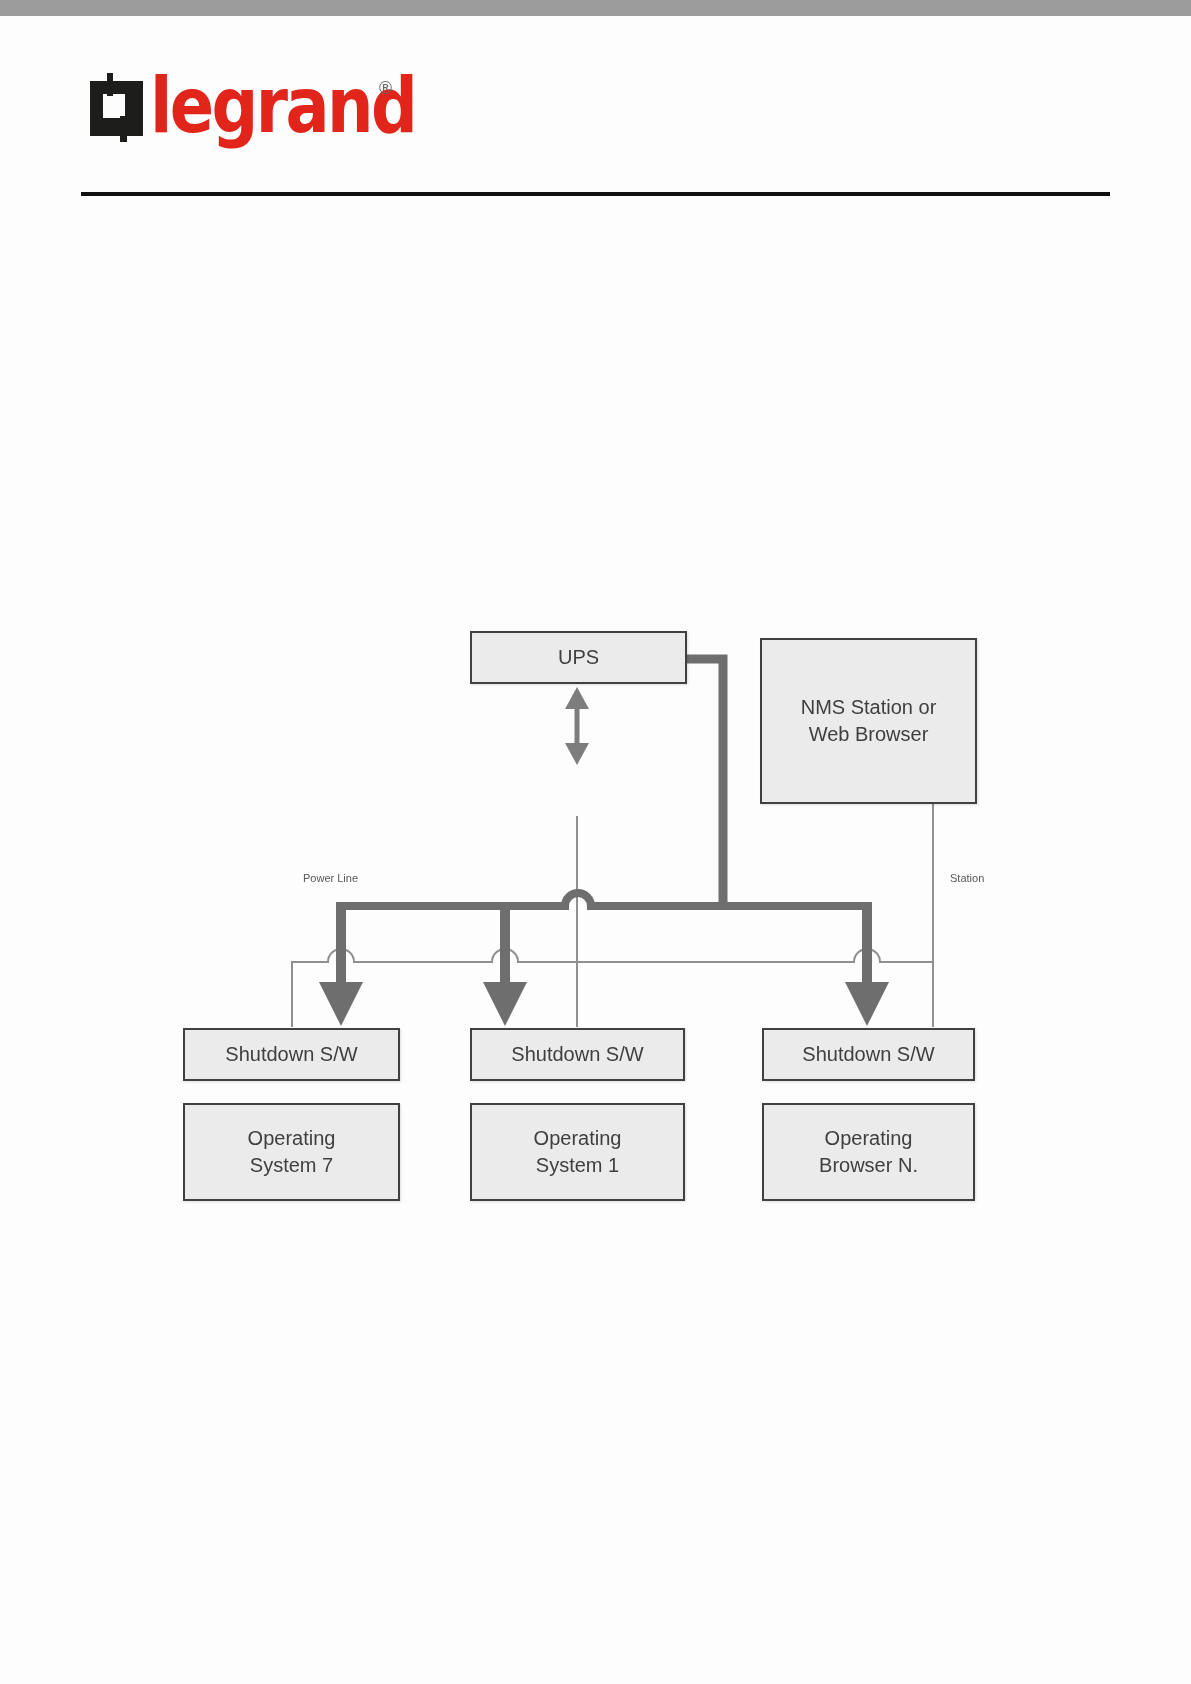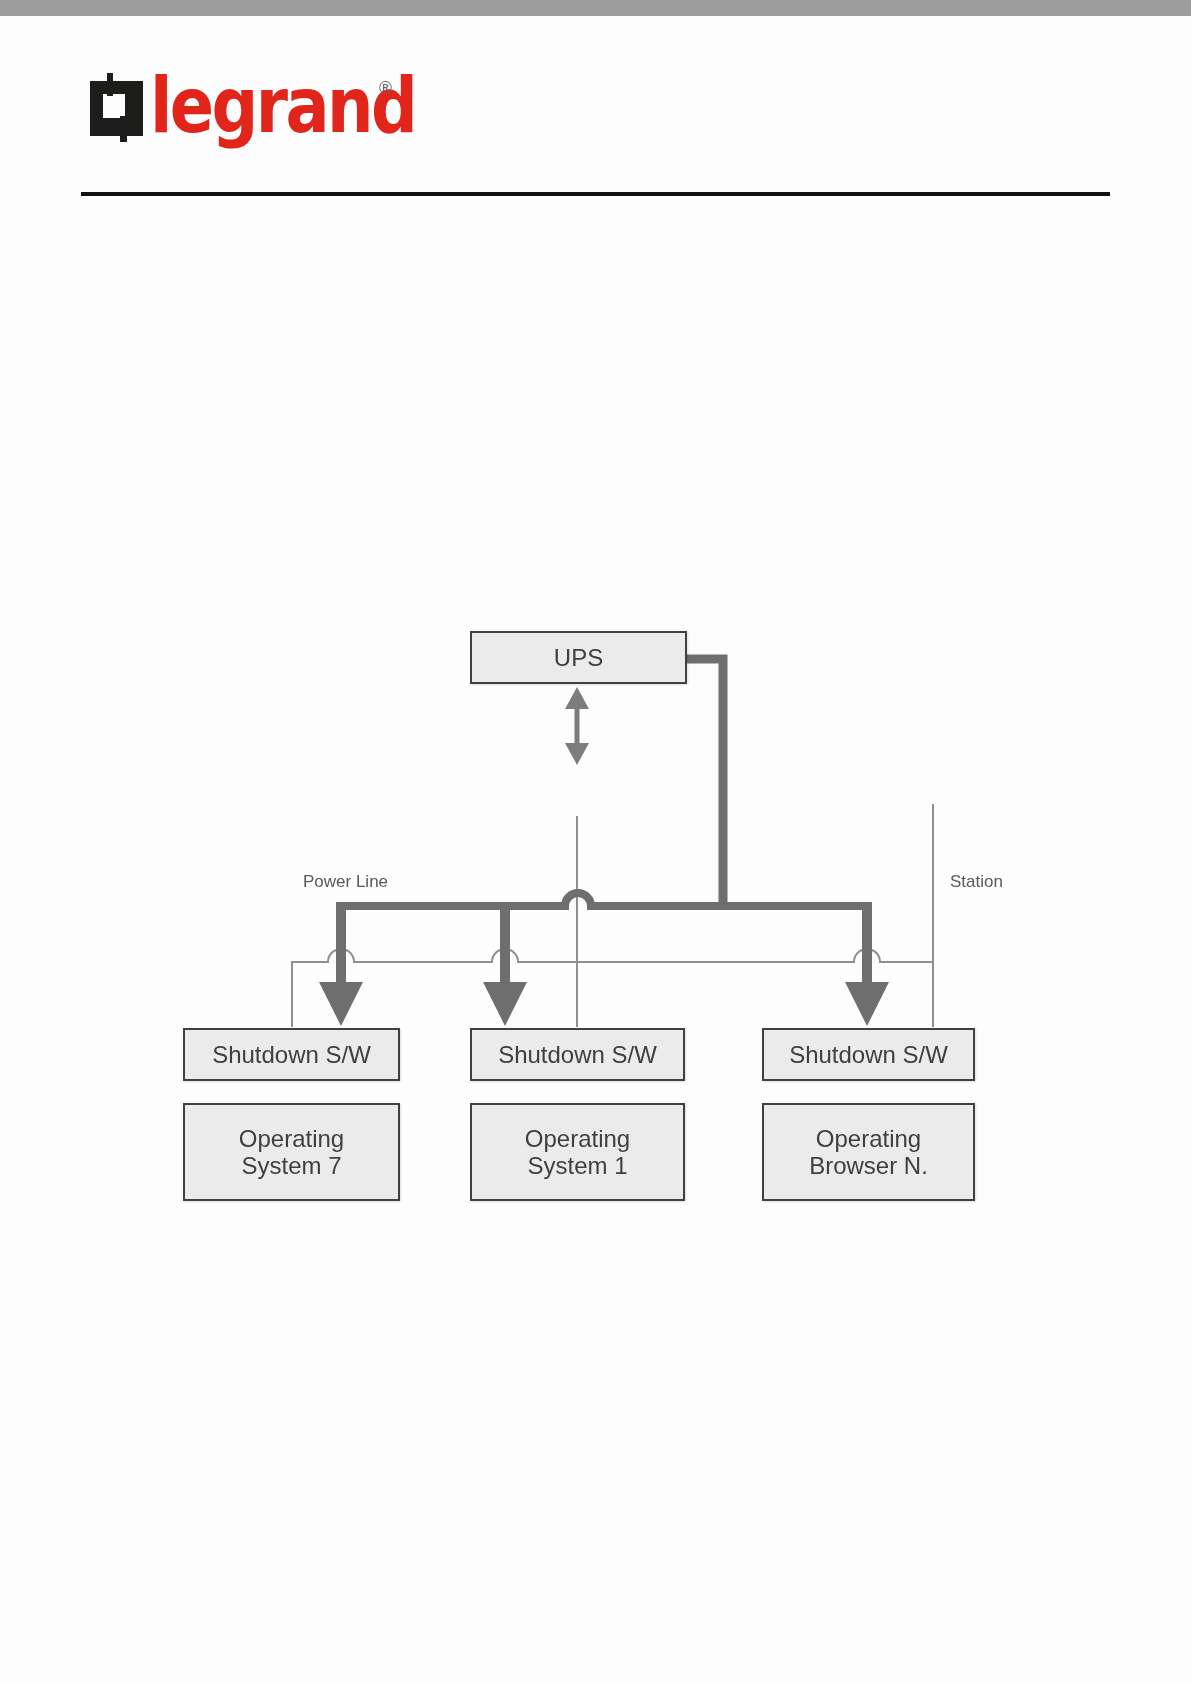--- a/index.html
+++ b/index.html
@@ -36,34 +36,34 @@
   .header-rule{
     position:absolute;left:81px;top:176px;width:1029px;height:4px;
     background:var(--rule);
   }
   
   .connectors{position:absolute;left:0;top:0;width:1191px;height:1684px;pointer-events:none;}
   .node{
     position:absolute;background:var(--box-fill);
     border:2px solid var(--box-border);
     display:flex;flex-direction:column;align-items:center;justify-content:center;
-    color:var(--node-text);font-size:24px;text-align:center;line-height:27px;
+    color:var(--node-text);font-size:20px;text-align:center;line-height:27px;
     box-shadow:1px 1px 2px rgba(0,0,0,0.12);
   }
   .node-ups     {left:470px;top:615px;width:217px;height:53px;}
   .node-cs102   {left:470px;top:748px;width:213px;height:52px;font-weight:bold;font-size:24px;color:var(--cs-text);}
   .node-nms     {left:760px;top:622px;width:217px;height:166px;}
   .node-sd1     {left:183px;top:1012px;width:217px;height:53px;}
   .node-sd2     {left:470px;top:1012px;width:215px;height:53px;}
   .node-sd3     {left:762px;top:1012px;width:213px;height:53px;}
   .node-os1     {left:183px;top:1087px;width:217px;height:98px;}
   .node-os2     {left:470px;top:1087px;width:215px;height:98px;}
   .node-os3     {left:762px;top:1087px;width:213px;height:98px;}
   .edge-label{
-    position:absolute;font-size:17px;color:var(--label-text);white-space:nowrap;
+    position:absolute;font-size:11px;color:var(--label-text);white-space:nowrap;
   }
   .label-powerline{left:303px;top:856px;}
   .label-ethernet {left:950px;top:856px;}
 </style>
 </head>
 <body>
 
 <div class="page">
 
   <div class="logo">
@@ -111,20 +111,24 @@
       <path d="M 565 693 L 589 693 L 577 671 Z" fill="#7d7d7d"></path>
       <path d="M 565 727 L 589 727 L 577 749 Z" fill="#7d7d7d"></path>
     </g>
   </svg>
 
   <div class="node node-ups">
     <span>UPS</span>
   </div>
 
 
+  <div class="node node-nms">
+    <span>NMS Station or</span>
+    <span>Web Browser</span>
+  </div>
 
   <div class="node node-sd1">
     <span>Shutdown S/W</span>
   </div>
   <div class="node node-sd2">
     <span>Shutdown S/W</span>
   </div>
   <div class="node node-sd3">
     <span>Shutdown S/W</span>
   </div>

